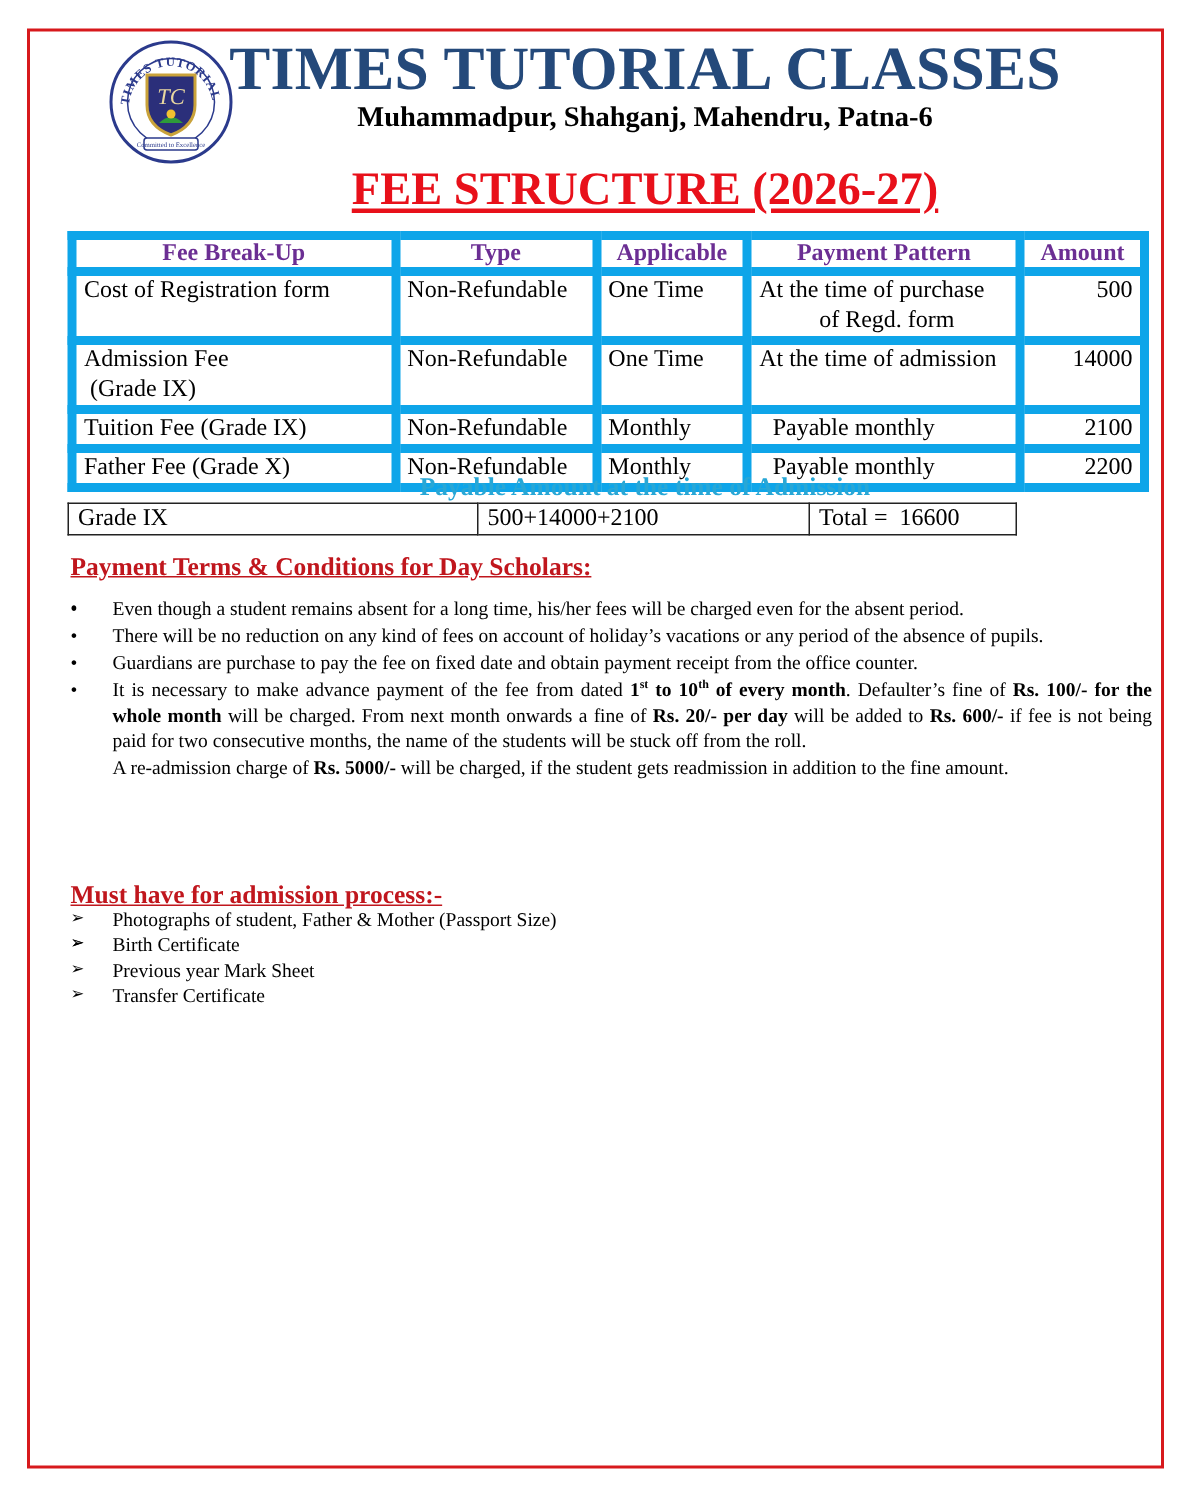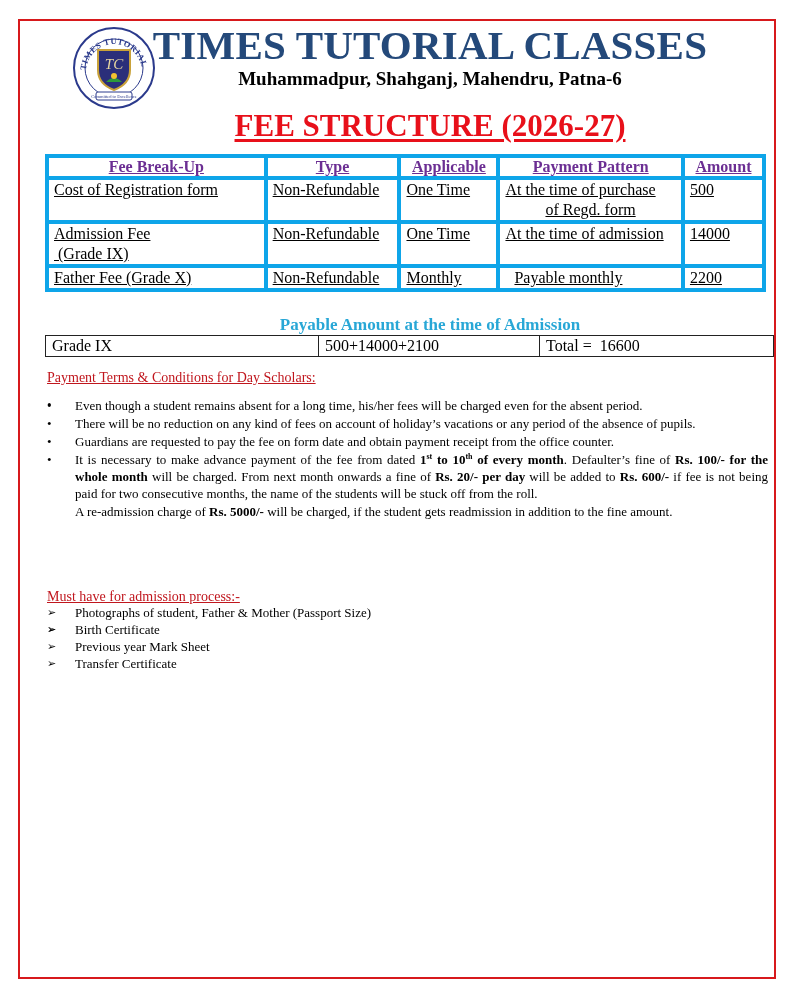--- a/index.html
+++ b/index.html
@@ -10,30 +10,30 @@
   .logo { position:absolute; left:72px; top:26px; width:84px; height:84px; }
   .title { position:absolute; left:0; width:860px; top:22px; text-align:center;
            font-weight:bold; font-size:41px; color:#24497a; letter-spacing:0.2px; line-height:46px; }
   .address { position:absolute; left:0; width:860px; top:68px; text-align:center;
              font-weight:bold; font-size:19px; line-height:22px; }
   .fee-title { position:absolute; left:0; width:860px; top:108px; text-align:center;
                font-weight:bold; font-size:31px; color:#e8101a; text-decoration:underline;
                text-decoration-thickness:3px; text-underline-offset:3px; line-height:36px; }
   .fee-table { position:absolute; left:45px; top:154px; width:721px; border-collapse:collapse;
                font-size:16px; }
-  .fee-table th, .fee-table td { border:4px solid #0ea5e9; padding:0 5px; vertical-align:top; line-height:20px;text-decoration:underline; }
+  .fee-table th, .fee-table td { border:6px solid #0ea5e9; padding:0 5px; vertical-align:top; line-height:20px; }
   .fee-table th { color:#6b2e93; font-weight:bold; font-size:16px; text-align:center; height:18px; line-height:18px; }
-  .fee-table td.amt { text-align:left; }
+  .fee-table td.amt { text-align:right; }
   .fee-table td.pat { text-align:left; }
   .c1 { width:216px; } .c2 { width:124px; } .c3 { width:86px;margin-left:21px; } .c4 { width:180px; } .c5 { width:68px; }
   .payable-title { position:absolute; left:0; width:860px; top:314px; text-align:center;
                    font-family:"Liberation Serif", serif; font-weight:bold; font-size:17px; color:#28a7d6; line-height:22px; }
-  .payable-table { position:absolute; left:45px; top:335px; width:729px; border-collapse:collapse; font-size:16px; }
+  .payable-table { position:absolute; left:45px; top:335px; width:633px; border-collapse:collapse; font-size:16px; }
   .payable-table td { border:1px solid #222; padding:0 6px; line-height:20px; }
-  .section-head { position:absolute; left:47px; font-weight:normal; font-size:14px; color:#c0161d;
+  .section-head { position:absolute; left:47px; font-weight:bold; font-size:17px; color:#c0161d;
                   text-decoration:underline; line-height:16px; }
   .terms { position:absolute; left:47px; top:396px; width:721px; font-size:13px; line-height:17px; }
   .terms .item { position:relative; padding-left:28px; text-align:justify; margin-bottom:1px; }
   .terms .bullet { position:absolute; left:0; top:0; }
   .terms .extra { padding-left:28px; margin-top:0; }
   .req { position:absolute; left:47px; top:604px; font-size:13px; line-height:17px; }
   .req .item { position:relative; padding-left:28px; }
   .req .arrow { position:absolute; left:0; top:0; font-size:11px; }
   sup { font-size:8px; line-height:0; }
 </style>
@@ -82,20 +82,27 @@
       <td class="amt">500</td>
     </tr>
     <tr>
       <td><span>Admission Fee</span><br><span style="white-space:pre"> (Grade IX)</span></td>
       <td>Non-Refundable</td>
       <td>One Time</td>
       <td class="pat">At the time of admission</td>
       <td class="amt">14000</td>
     </tr>
     <tr>
+      <td>Tuition Fee (Grade IX)</td>
+      <td>Non-Refundable</td>
+      <td>Monthly</td>
+      <td class="pat" style="padding-left:14px">Payable monthly</td>
+      <td class="amt">2100</td>
+    </tr>
+    <tr>
       <td>Father Fee (Grade X)</td>
       <td>Non-Refundable</td>
       <td>Monthly</td>
       <td class="pat" style="padding-left:14px">Payable monthly</td>
       <td class="amt">2200</td>
     </tr>
   </tbody>
 </table>
 
 <div class="payable-title">Payable Amount at the time of Admission</div>
@@ -108,21 +115,21 @@
   </tr>
 </tbody>
   </table>
 
 <div class="section-head" style="top:370px">Payment Terms &amp; Conditions for Day Scholars:</div>
 
 <div class="terms">
   <div class="item"><span class="bullet">•</span></div>
   <div class="item"><span class="bullet">•</span><span>Even though a student remains absent for a long time, his/her fees will be charged even for the absent period.</span></div>
   <div class="item"><span class="bullet">•</span><span>There will be no reduction on any kind of fees on account of holiday’s vacations or any period of the absence of pupils.</span></div>
-  <div class="item"><span class="bullet">•</span><span>Guardians are requested to pay the fee on form date and obtain payment receipt from the office counter.</span></div>
+  <div class="item"><span class="bullet">•</span><span>Guardians are purchase to pay the fee on fixed date and obtain payment receipt from the office counter.</span></div>
   <div class="item"><span class="bullet">•</span><span><span>It is necessary to make advance payment of the fee from dated </span><b>1</b><sup><b>st</b></sup><b> to 10</b><sup><b>th</b></sup><b> of every month</b><span>. Defaulter’s fine of </span><b>Rs. 100/- for the whole month</b><span> will be charged. From next month onwards a fine of </span><b>Rs. 20/- per day</b><span> will be added to </span><b>Rs. 600/-</b><span> if fee is not being paid for two consecutive months, the name of the students will be stuck off from the roll.</span></span></div>
   <div class="extra"><span>A re-admission charge of </span><b>Rs. 5000/-</b><span> will be charged, if the student gets readmission in addition to the fine amount.</span></div>
 </div>
 
 <div class="section-head" style="top:589px; font-family:'Liberation Serif', serif;">Must have for admission process:-</div>
 
 <div class="req">
   <div class="item"><span class="arrow">➢</span><span>Photographs of student, Father &amp; Mother (Passport Size)</span></div>
   <div class="item"><span class="arrow">➢</span></div>
   <div class="item"><span class="arrow">➢</span><span>Birth Certificate</span></div>

